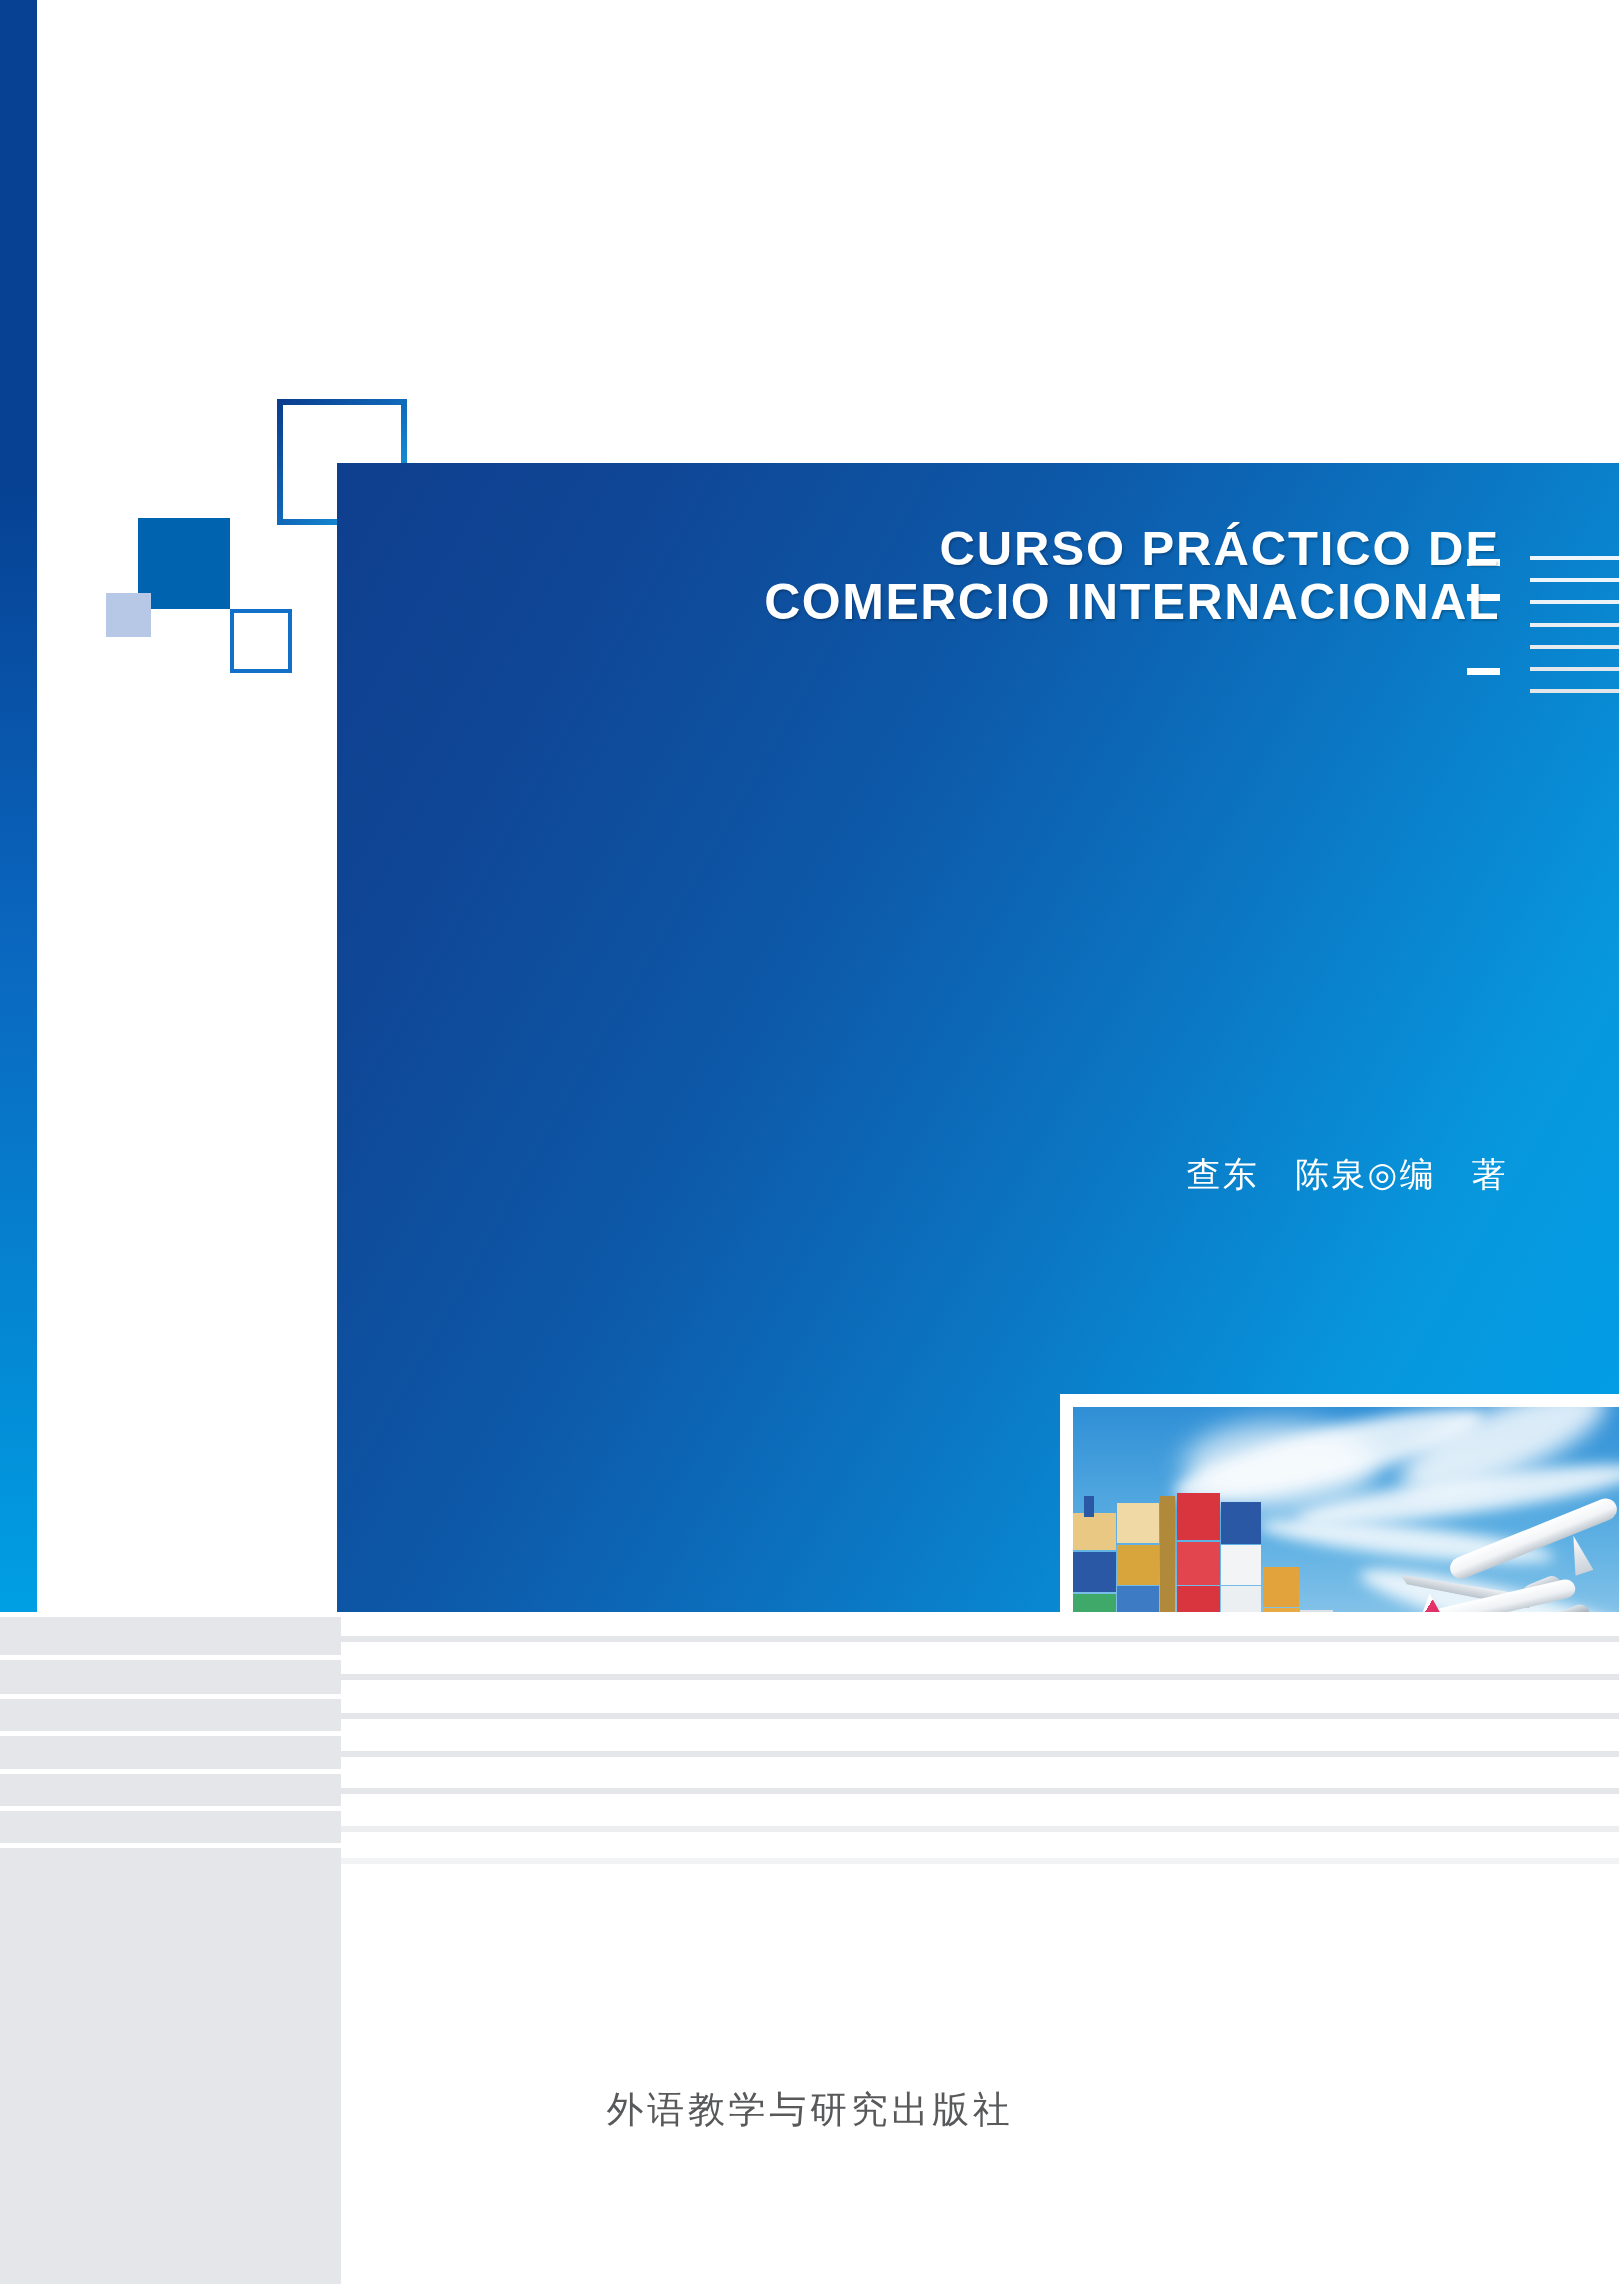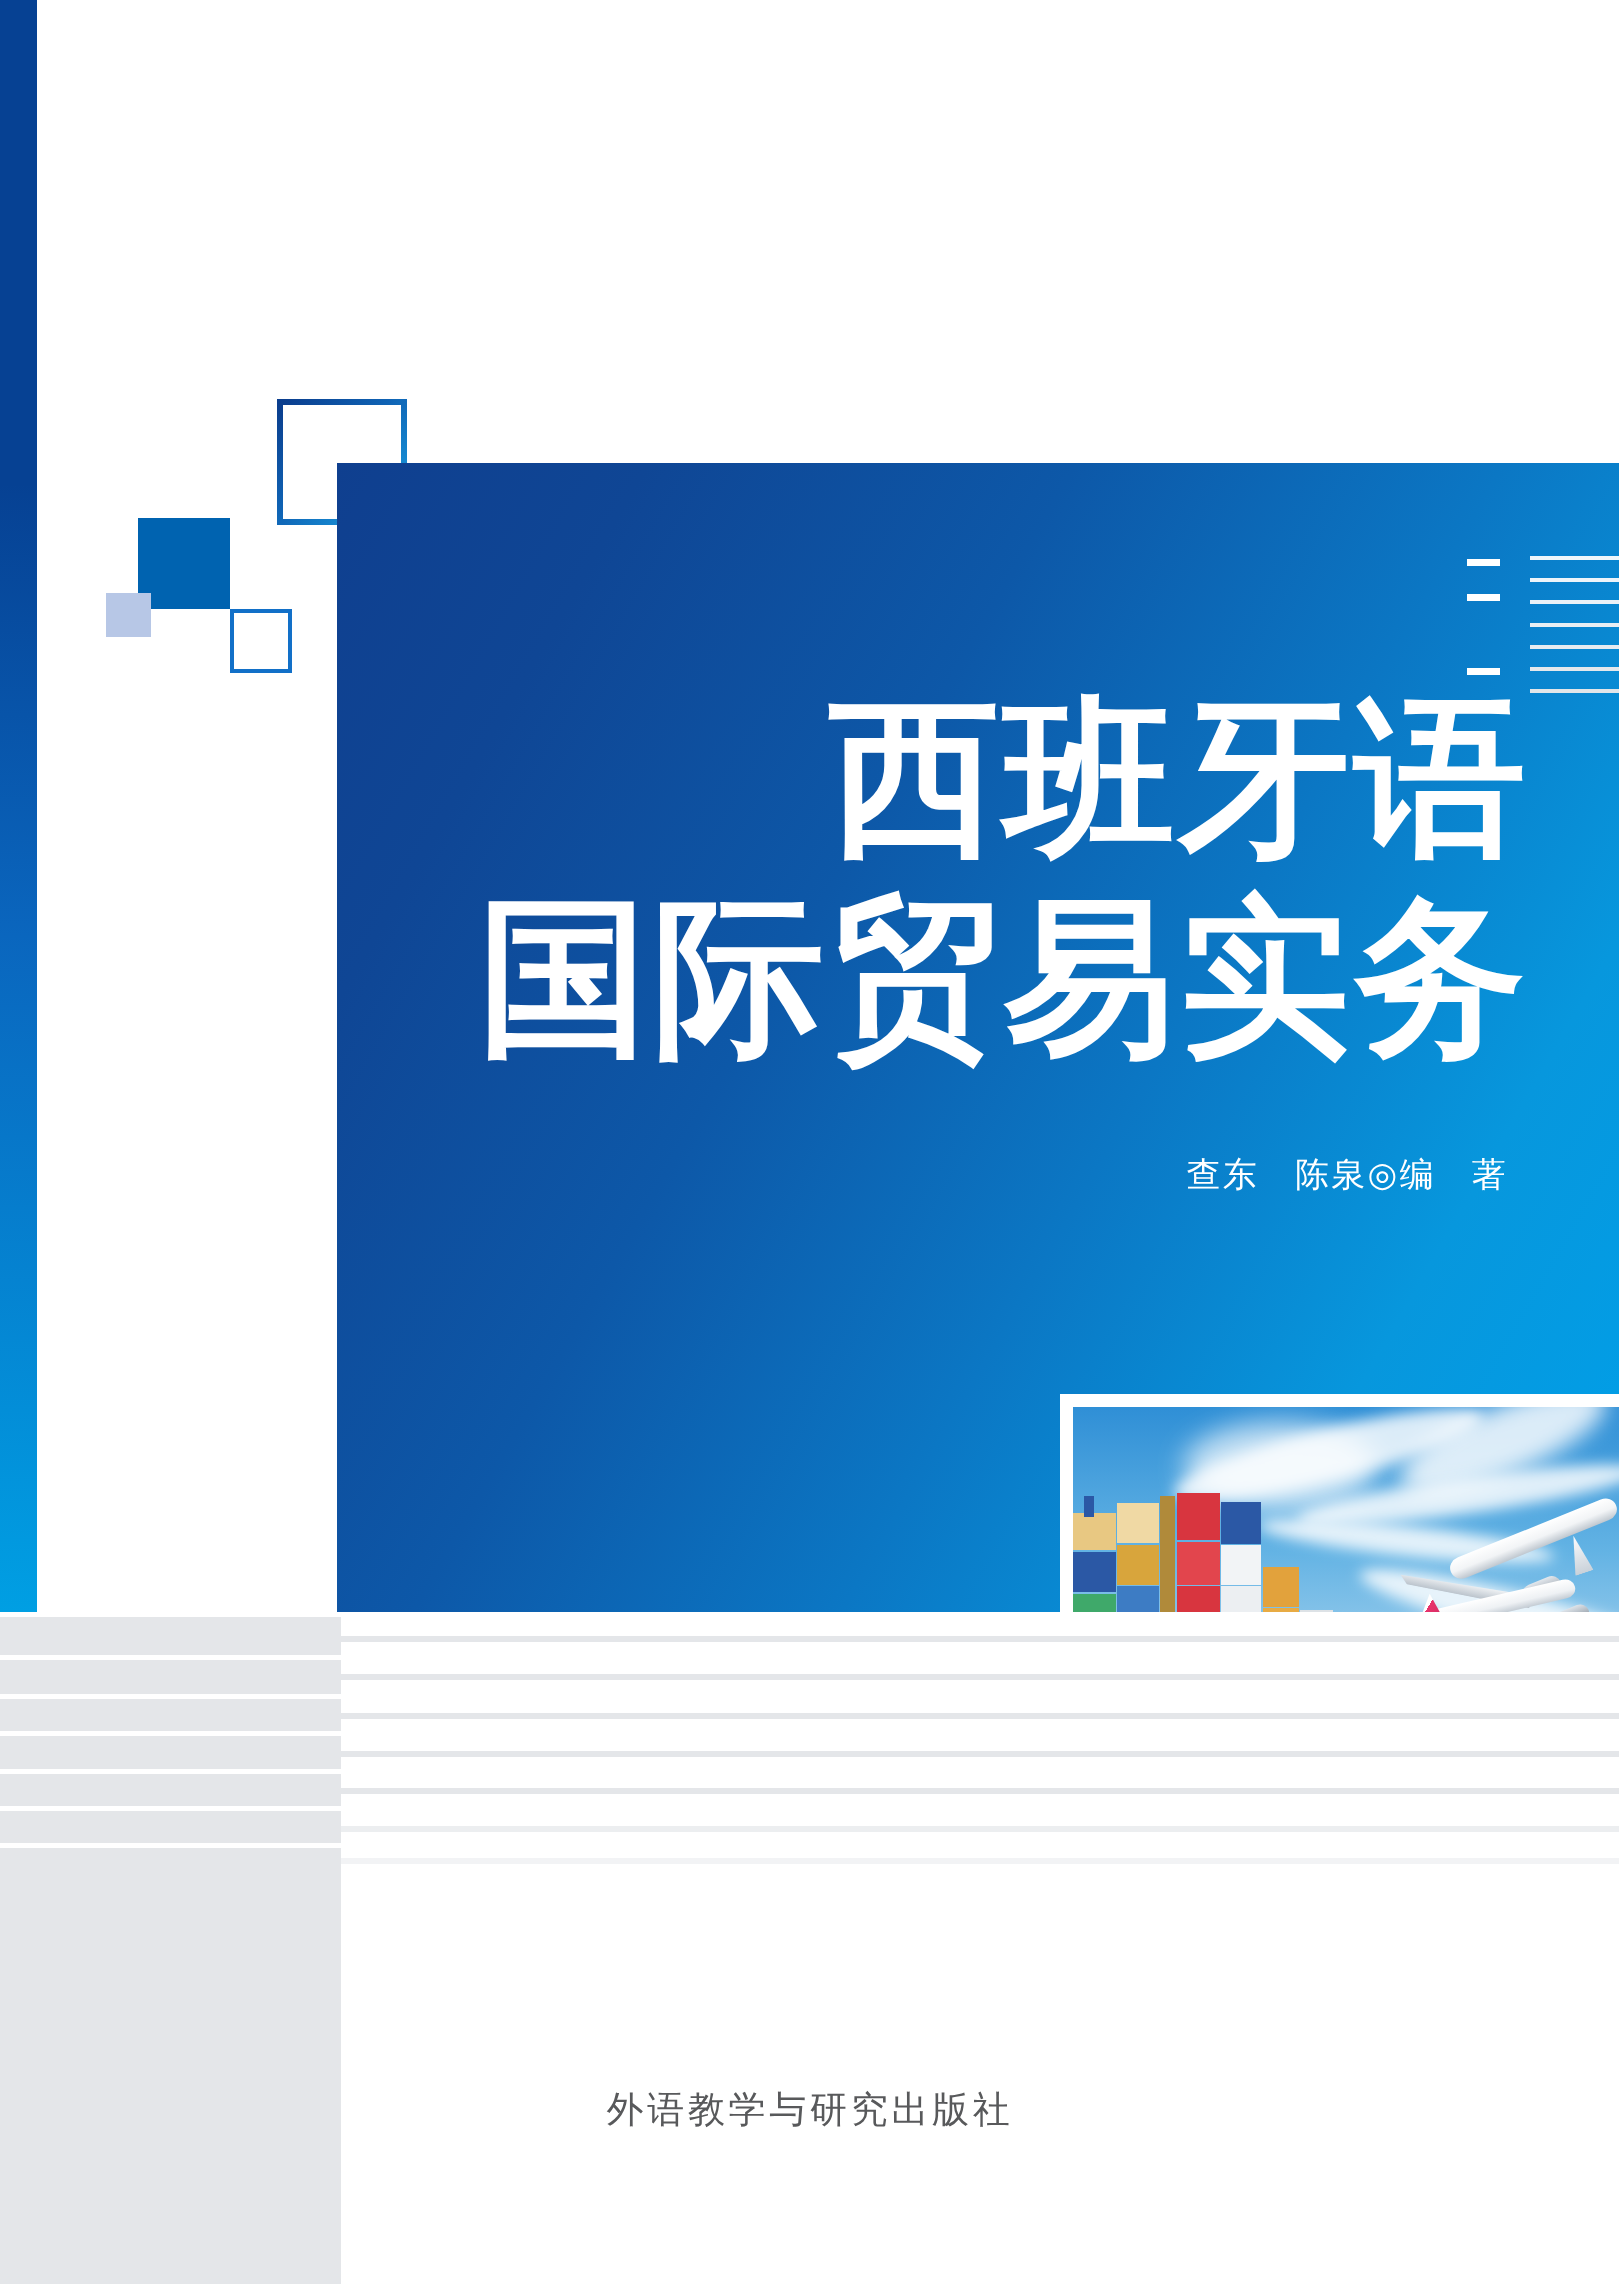--- a/index.html
+++ b/index.html
@@ -382,25 +382,25 @@
     <div class="line-group">
       <i></i>
         <i></i>
         <i></i>
         <i></i>
         <i></i>
         <i></i>
         <i></i>
     </div>
 
-
-    <div class="cn-title">
-      <span class="l1">西班牙语</span>
-      <span class="l2">国际贸易实务</span>
+    <div class="spanish">
+      <span>CURSO PRÁCTICO DE</span>
+      <span class="l2">COMERCIO INTERNACIONAL</span>
     </div>
+
 
     <div class="authors">查东　陈泉◎编　著</div>
   </div>
 
   <div class="photo-frame">
     <div class="photo">
 
       <span class="cloud c7"></span>
       <span class="cloud c8"></span>
       <span class="cloud c1"></span>

